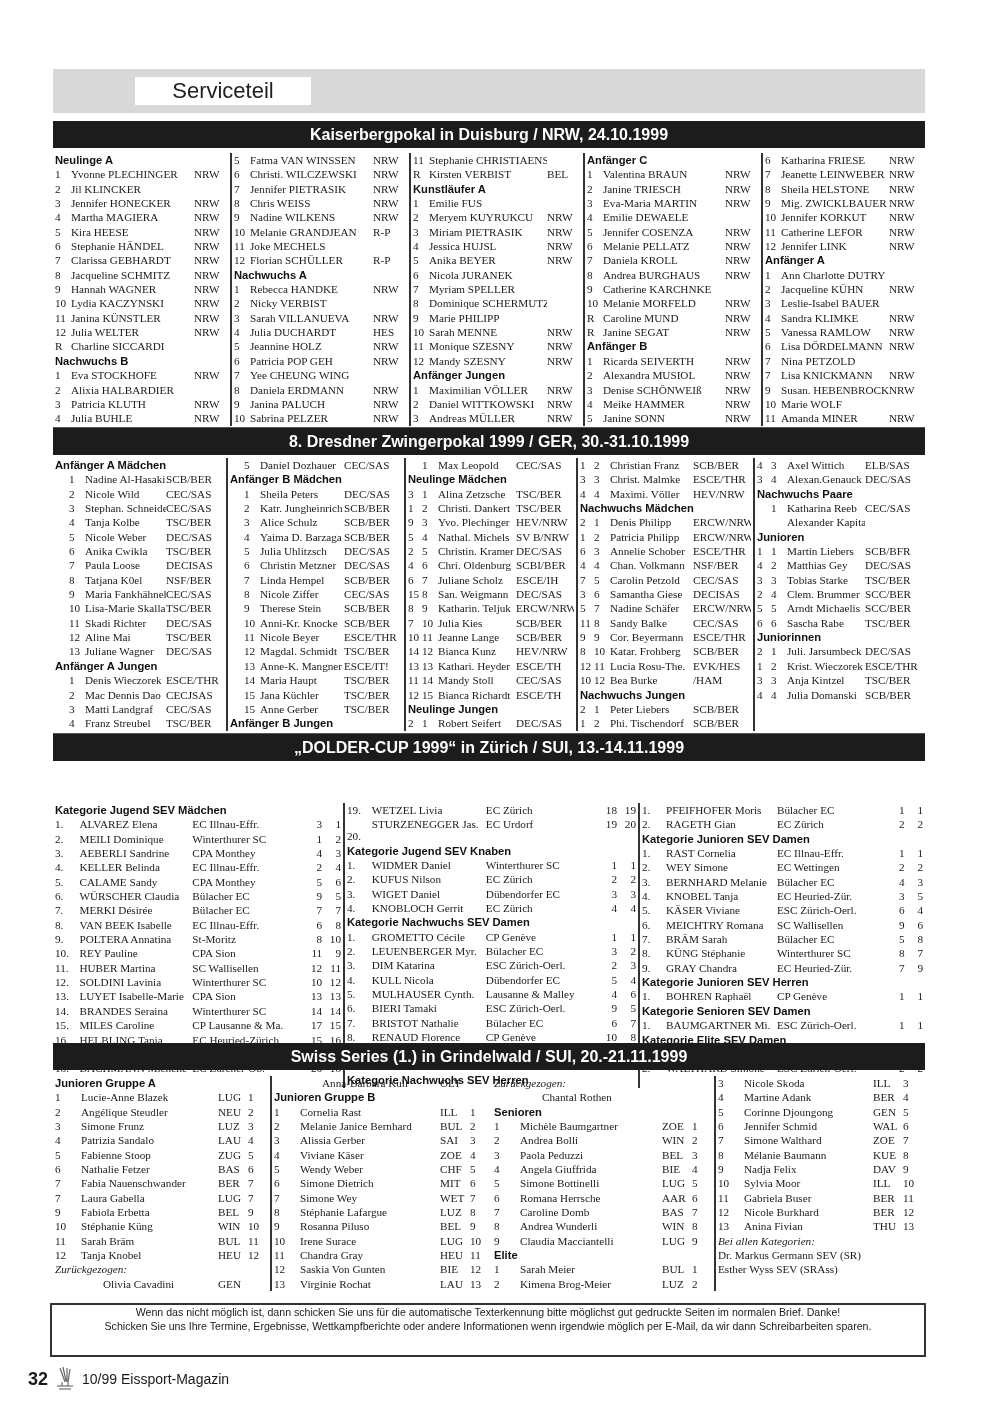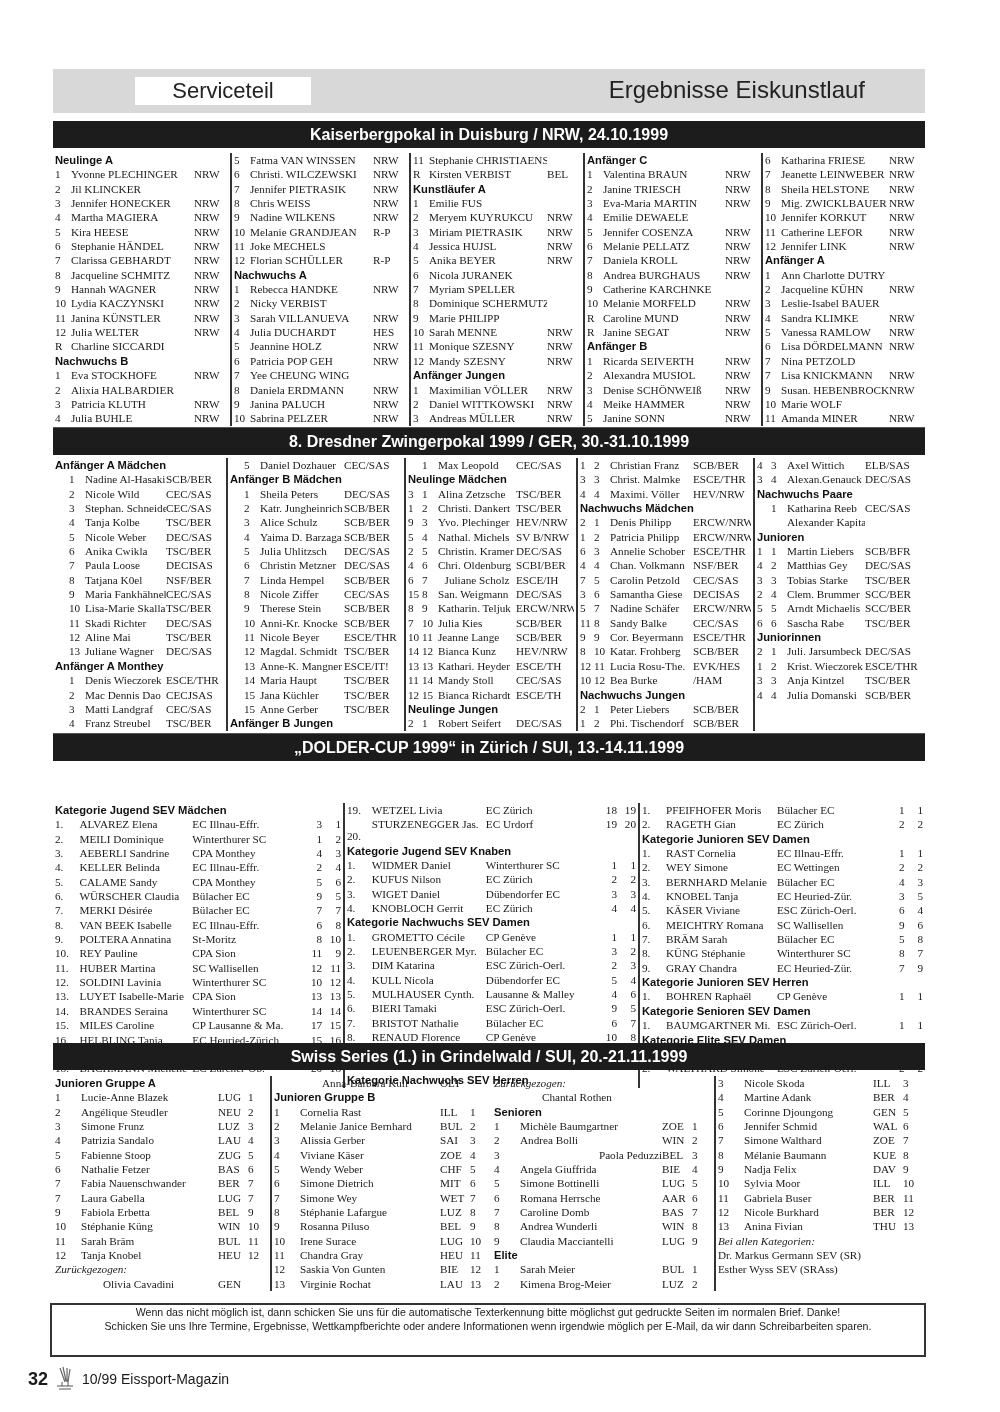--- a/index.html
+++ b/index.html
@@ -23,21 +23,20 @@
   .footer{position:absolute;left:28px;top:1366px;font-family:"Liberation Sans",sans-serif;display:flex;align-items:center;}
   .page-num{font-weight:bold;font-size:18px;}
   .logo{width:22px;height:26px;margin:0 6px;}
   .mag{font-size:14px;}
 </style>
 </head>
 <body>
 
 <div class="hdr">
   <div class="hdr-left">Serviceteil</div>
-  <div class="hdr-right">Ergebnisse Eiskunstlauf</div>
 </div>
 
 <div class="band" style="top:121px">Kaiserbergpokal in Duisburg / NRW, 24.10.1999</div>
 <div class="section" style="top:153px">
   <div class="col" style="width:177px">
       <div class="cat">Neulinge A</div>
       <div class="row">
         <span style="width: 16px;">1</span>
         <span style="flex: 1 1 0%;">Yvonne PLECHINGER</span>
         <span style="width: 34px;">NRW</span>
@@ -566,21 +565,21 @@
         <span style="width: 16px;">12</span>
         <span style="flex: 1 1 0%;">Aline Mai</span>
         <span style="width: 58px;">TSC/BER</span>
       </div>
       <div class="row">
         <span style="width: 14px;"></span>
         <span style="width: 16px;">13</span>
         <span style="flex: 1 1 0%;">Juliane Wagner</span>
         <span style="width: 58px;">DEC/SAS</span>
       </div>
-      <div class="cat">Anfänger A Monthey</div>
+      <div class="cat">Anfänger A Jungen</div>
       <div class="row">
         <span style="width: 14px;"></span>
         <span style="width: 16px;">1</span>
         <span style="flex: 1 1 0%;">Denis Wieczorek</span>
         <span style="width: 58px;">ESCE/THR</span>
       </div>
       <div class="row">
         <span style="width: 14px;"></span>
         <span style="width: 16px;">2</span>
         <span style="flex: 1 1 0%;">Mac Dennis Dao</span>
@@ -745,21 +744,21 @@
       </div>
       <div class="row">
         <span style="width: 14px;">4</span>
         <span style="width: 16px;">6</span>
         <span style="flex: 1 1 0%;">Chri. Oldenburg</span>
         <span style="width: 58px;">SCBI/BER</span>
       </div>
       <div class="row">
         <span style="width: 14px;">6</span>
         <span style="width: 16px;">7</span>
-        <span style="flex: 1 1 0%; text-align: center;">Juliane Scholz</span>
+        <span style="flex: 1 1 0%;">Juliane Scholz</span>
         <span style="width: 58px;">ESCE/IH</span>
       </div>
       <div class="row">
         <span style="width: 14px;">15</span>
         <span style="width: 16px;">8</span>
         <span style="flex: 1 1 0%;">San. Weigmann</span>
         <span style="width: 58px;">DEC/SAS</span>
       </div>
       <div class="row">
         <span style="width: 14px;">8</span>
@@ -1558,21 +1557,21 @@
         <span style="width: 20px;">1</span>
       </div>
       <div class="row">
         <span style="width: 26px;">2</span>
         <span style="flex: 1 1 0%;">Andrea Bolli</span>
         <span style="width: 30px;">WIN</span>
         <span style="width: 20px;">2</span>
       </div>
       <div class="row">
         <span style="width: 26px;">3</span>
-        <span style="flex: 1 1 0%; text-align: right;">Paola Peduzzi</span>
+        <span style="flex: 1 1 0%;">Paola Peduzzi</span>
         <span style="width: 30px;">BEL</span>
         <span style="width: 20px;">3</span>
       </div>
       <div class="row">
         <span style="width: 26px;">4</span>
         <span style="flex: 1 1 0%;">Angela Giuffrida</span>
         <span style="width: 30px;">BIE</span>
         <span style="width: 20px;">4</span>
       </div>
       <div class="row">

